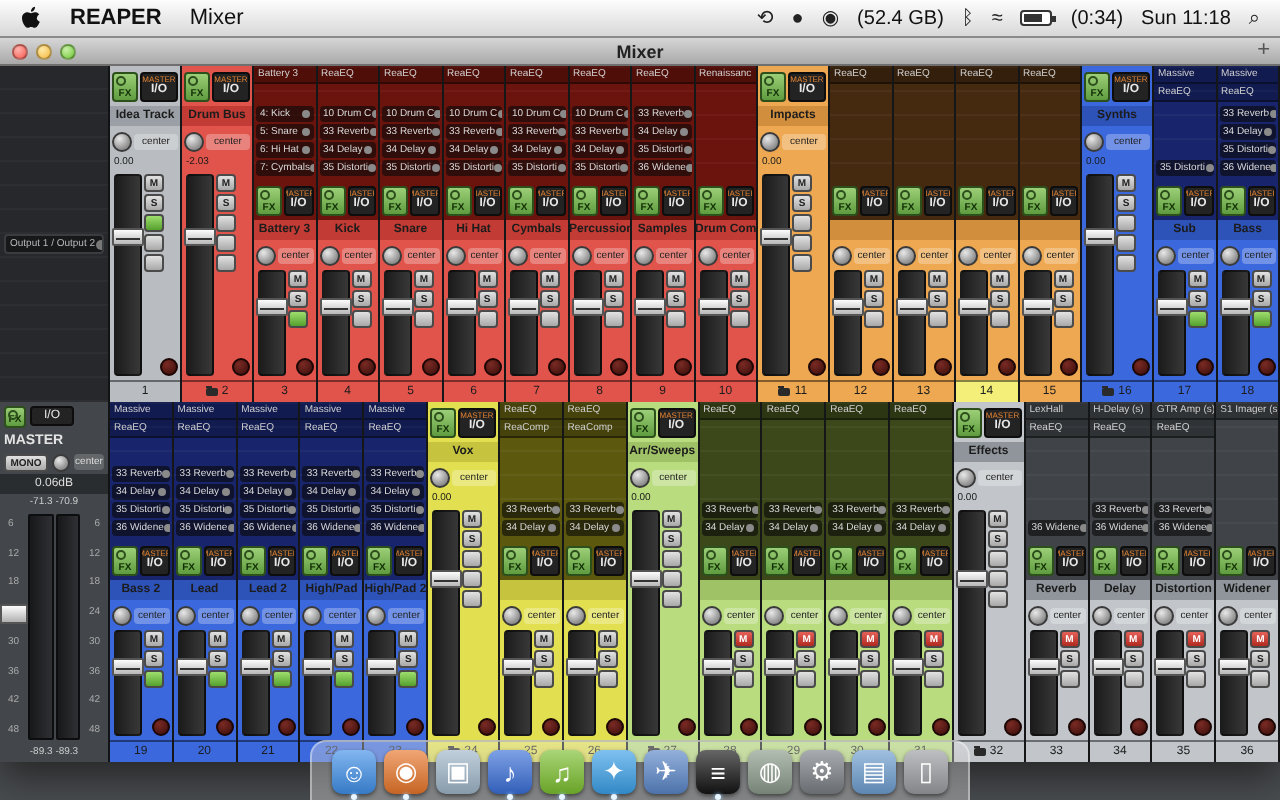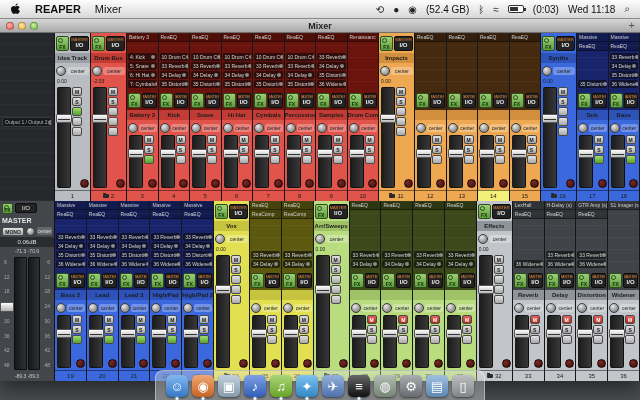--- a/index.html
+++ b/index.html
@@ -140,22 +140,22 @@
     <span>Mixer</span>
   </div>
   <div class="mb-right">
     <span class="sicon">⟲</span>
     <span class="sicon">●</span>
     <span class="sicon">◉</span>
     <span>(52.4 GB)</span>
     <span class="sicon">ᛒ</span>
     <span class="sicon">≈</span>
     <span class="batt"></span>
-    <span>(0:03)</span>
-    <span>Wed 11:18</span>
+    <span>(0:34)</span>
+    <span>Sun 11:18</span>
     <span class="sicon">⌕</span>
   </div>
 </div>
 
 <div class="window">
   <div class="titlebar">
     <div class="lights">
       <span class="light l-close"></span>
       <span class="light l-min"></span>
       <span class="light l-zoom"></span>

